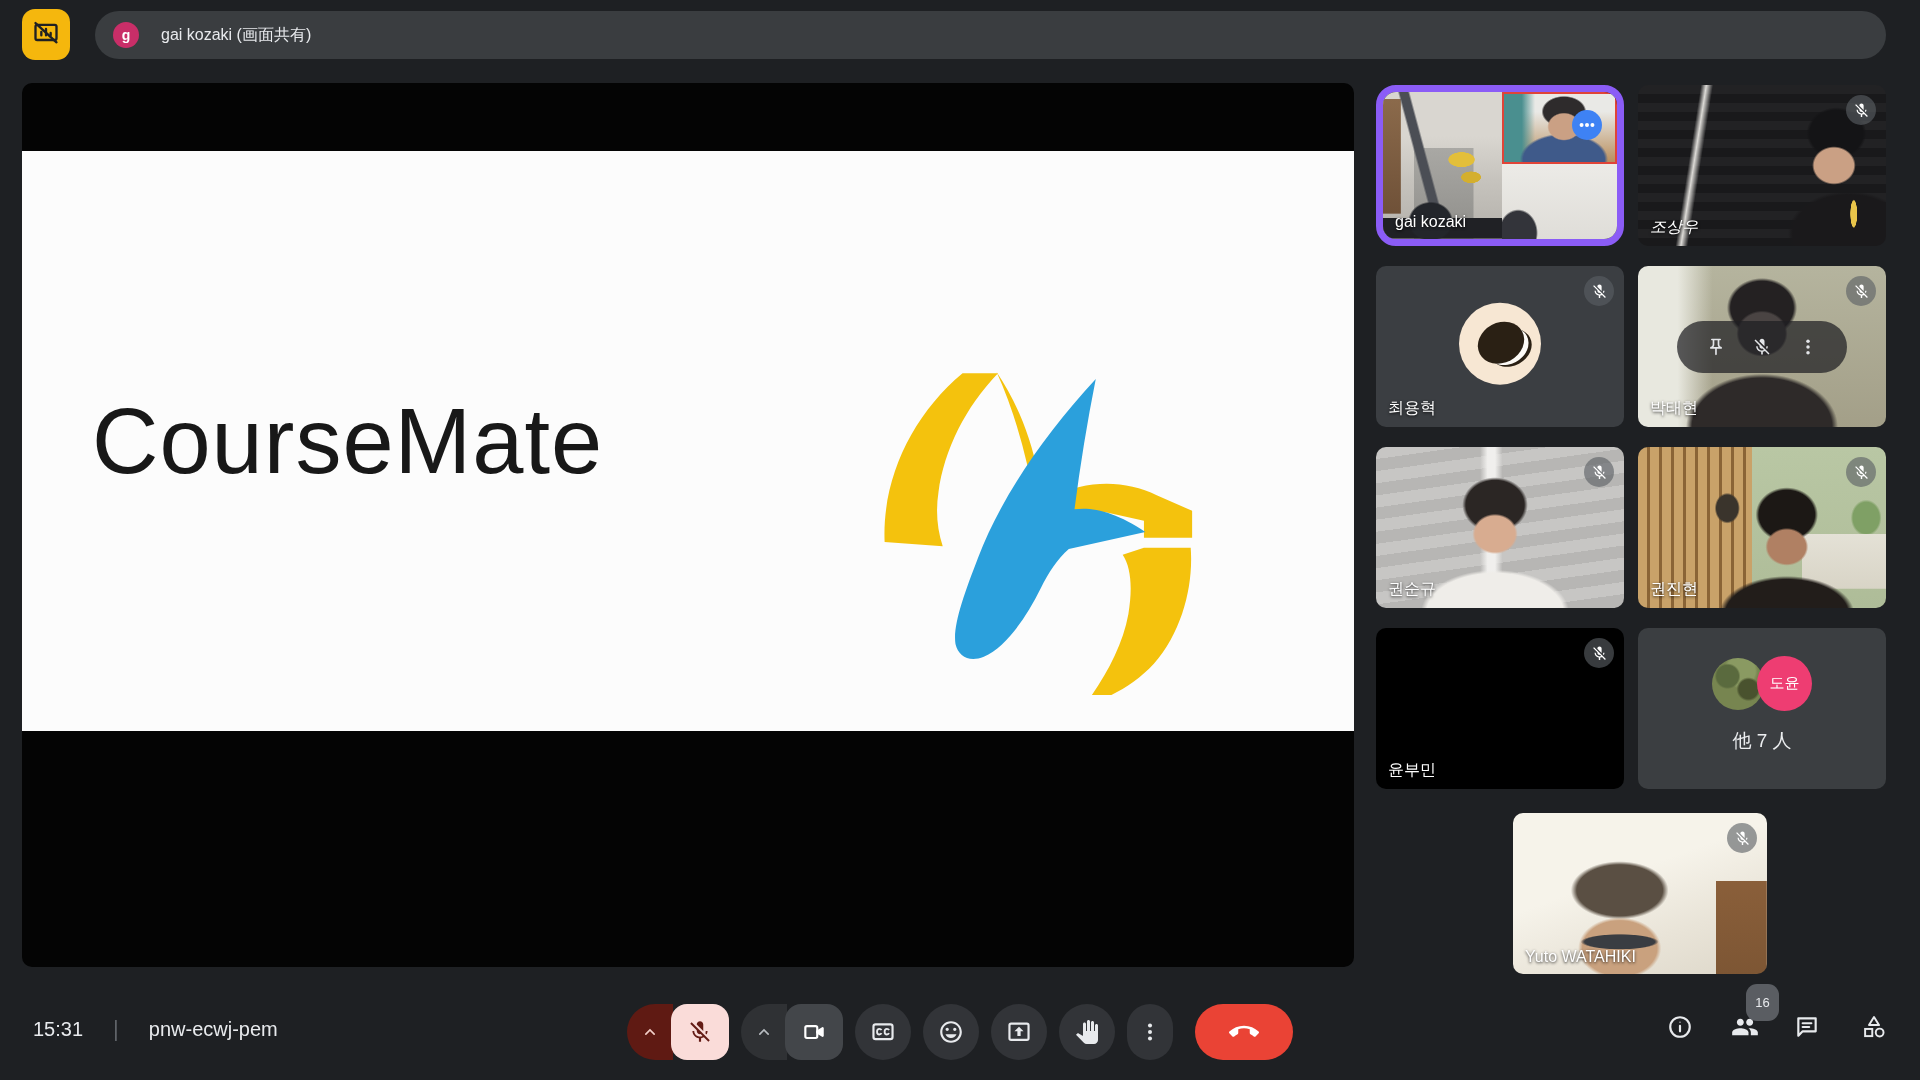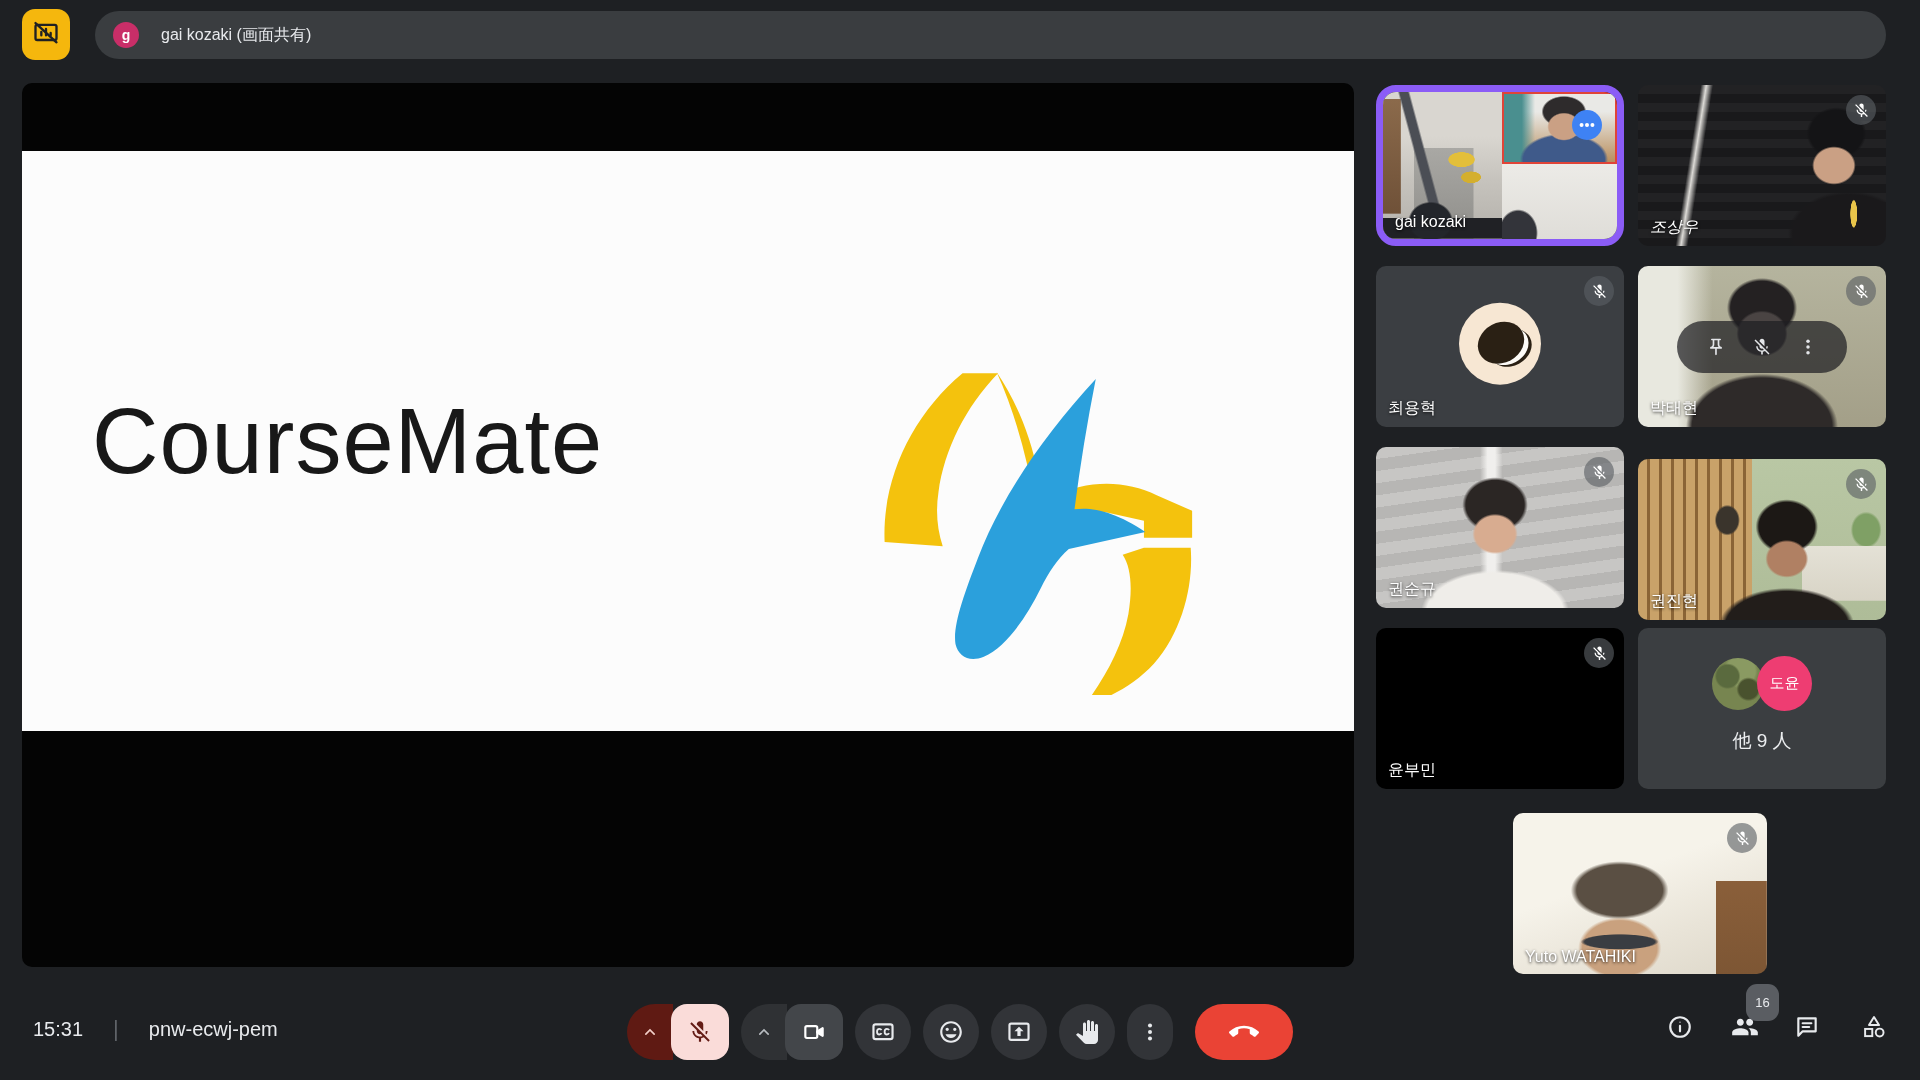--- a/index.html
+++ b/index.html
@@ -86,21 +86,21 @@
   .hover-pill svg { fill:#e3e5e8; cursor:pointer; }
 
   .t-kwonsk { left:1376px; top:447px;
     background:
       radial-gradient(ellipse 36px 32px at 48% 54%, #d8ac90 0 56%, rgba(0,0,0,0) 63%),
       radial-gradient(ellipse 52px 44px at 48% 36%, #2b2624 0 56%, rgba(0,0,0,0) 63%),
       radial-gradient(ellipse 95px 55px at 48% 103%, #efede9 0 72%, rgba(0,0,0,0) 78%),
       linear-gradient(90deg, rgba(0,0,0,0) 42%, #f0efed 45% 48%, rgba(0,0,0,0) 51%),
       repeating-linear-gradient(172deg, #c7c6c4 0 12px, #b7b6b4 12px 24px); }
 
-  .t-kwonjh { left:1638px; top:459px;
+  .t-kwonjh { left:1638px; top:447px;
     background:
       radial-gradient(ellipse 34px 30px at 60% 62%, #b08063 0 56%, rgba(0,0,0,0) 63%),
       radial-gradient(ellipse 48px 42px at 60% 42%, #1c1815 0 58%, rgba(0,0,0,0) 65%),
       radial-gradient(ellipse 88px 50px at 60% 104%, #221d1a 0 70%, rgba(0,0,0,0) 77%),
       radial-gradient(ellipse 18px 22px at 36% 38%, #3a342c 0 60%, rgba(0,0,0,0) 70%),
       linear-gradient(#e4e1d6,#d8d4c6) no-repeat 100% 82%/34% 34%,
       radial-gradient(ellipse 22px 26px at 92% 44%, #7fa065 0 60%, rgba(0,0,0,0) 70%),
       repeating-linear-gradient(90deg, #c9a269 0 9px, #8a6436 9px 12px) no-repeat 0 0/46% 100%,
       linear-gradient(#b9c7a4,#aebc98); padding-left: 45px; }
 
@@ -271,21 +271,21 @@
   <span class="nm">윤부민</span>
 </div>
 
 <div class="tile t-others">
   <div class="ov-avatars">
     <div class="ov-green"></div>
     <div class="ov-pink">
       <span>도윤</span>
     </div>
   </div>
-  <div class="ov-label">他 9 人</div>
+  <div class="ov-label">他 7 人</div>
 </div>
 
 <div class="tile t-yuto">
   <div class="mic-badge">
     <svg viewBox="0 0 24 24">
         <path d="M19 11h-1.7c0 .74-.16 1.43-.43 2.05l1.23 1.23c.56-.98.9-2.09.9-3.28zm-4.02.17c0-.06.02-.11.02-.17V5c0-1.66-1.34-3-3-3S9 3.34 9 5v.18l5.98 5.99zM4.27 3L3 4.27l6.01 6.01V11c0 1.66 1.33 3 2.99 3 .22 0 .44-.03.65-.08l1.66 1.66c-.71.33-1.5.52-2.31.52-2.76 0-5.3-2.1-5.3-5.1H5c0 3.41 2.72 6.23 6 6.72V21h2v-3.28c.91-.13 1.77-.45 2.54-.9L19.73 21 21 19.73 4.27 3z"></path>
       </svg>
   </div>
   <span class="nm">Yuto WATAHIKI</span>
 </div>

